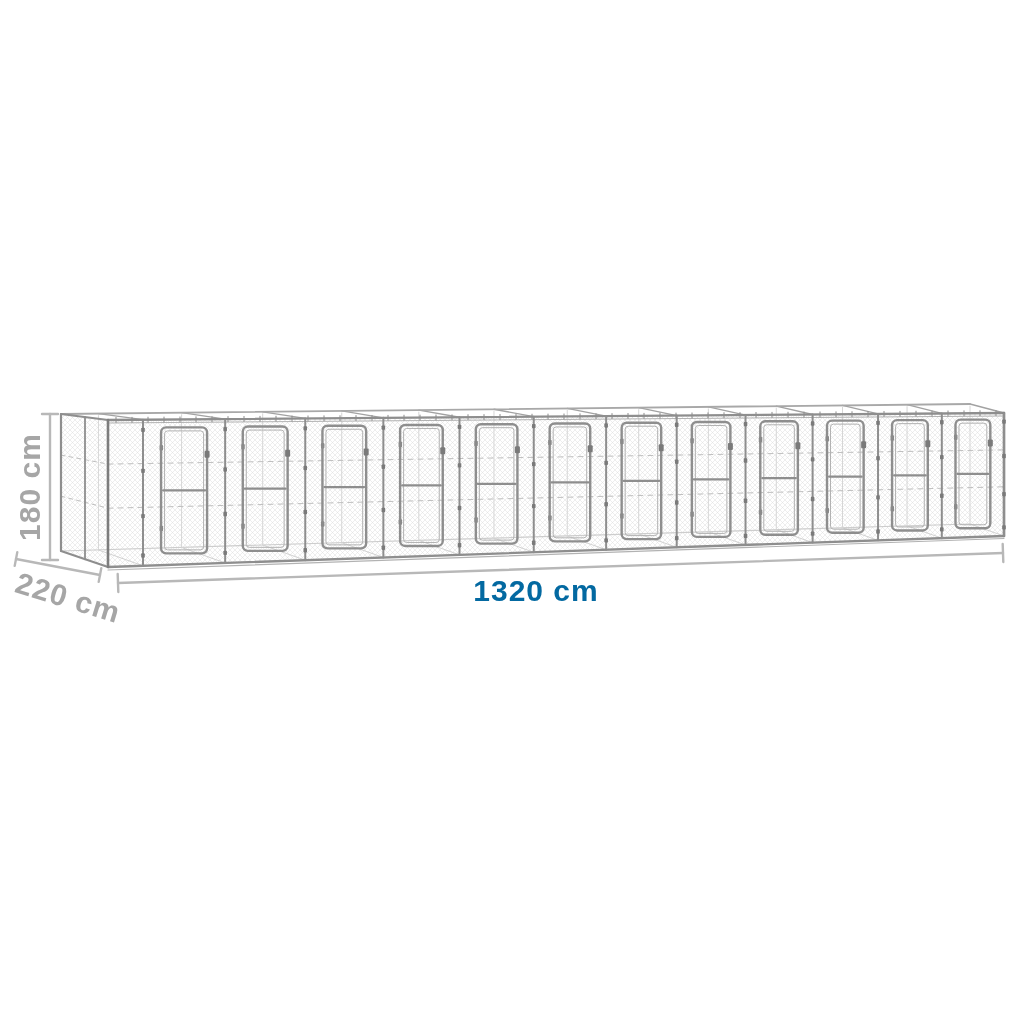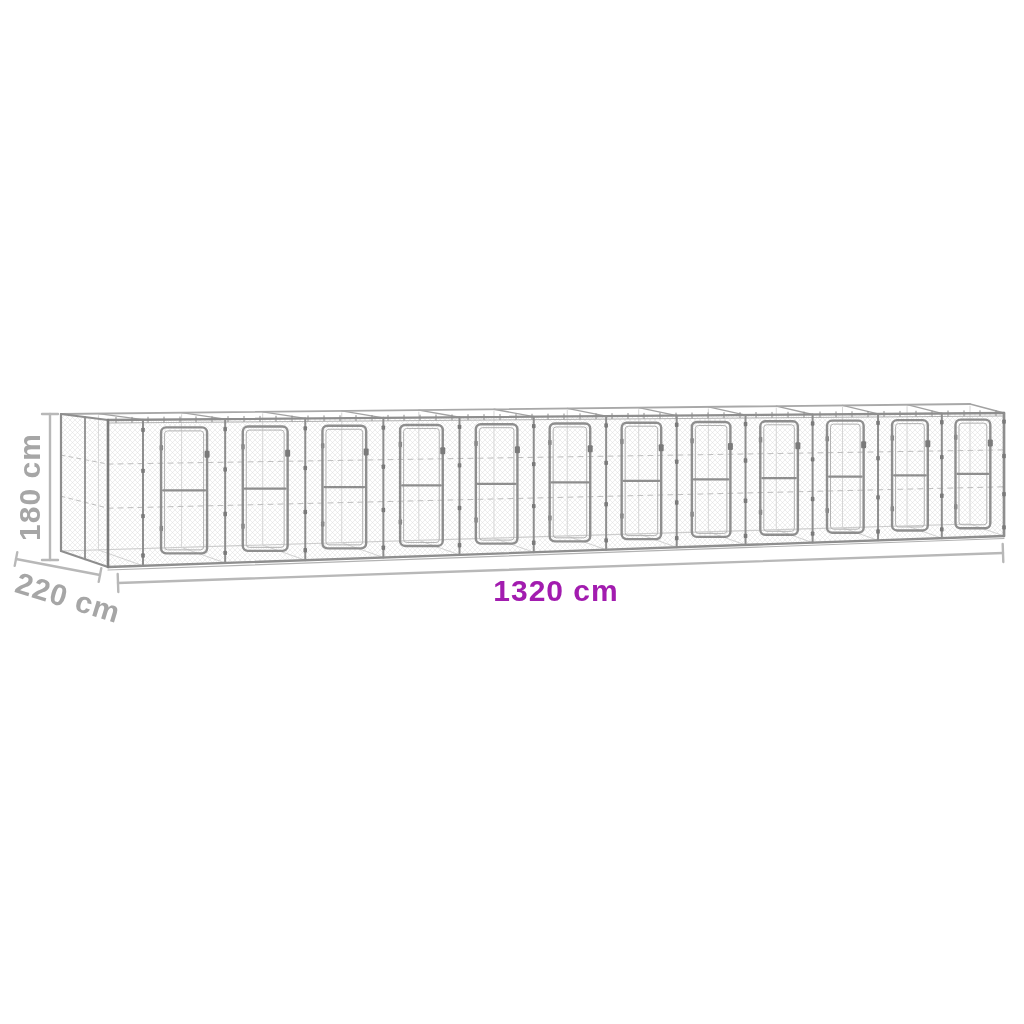--- a/index.html
+++ b/index.html
@@ -274,14 +274,14 @@
       <line x1="58" y1="560" x2="42" y2="560" stroke="#b8b8b8" stroke-width="2.4" stroke-linecap="round"></line>
       <line x1="16" y1="559" x2="100" y2="575" stroke="#b8b8b8" stroke-width="2.4" stroke-linecap="round"></line>
       <line x1="17.309784755229966" y1="552.1236300350427" x2="14.690215244770034" y2="565.8763699649573" stroke="#b8b8b8" stroke-width="2.4" stroke-linecap="round"></line>
       <line x1="101.30978475522997" y1="568.1236300350427" x2="98.69021524477003" y2="581.8763699649573" stroke="#b8b8b8" stroke-width="2.4" stroke-linecap="round"></line>
       <line x1="118" y1="583" x2="1003" y2="553" stroke="#b8b8b8" stroke-width="2.4" stroke-linecap="round"></line>
       <line x1="117.69509038900819" y1="574.0051664757415" x2="118.30490961099181" y2="591.9948335242585" stroke="#b8b8b8" stroke-width="2.4" stroke-linecap="round"></line>
       <line x1="1002.6950903890082" y1="544.0051664757415" x2="1003.3049096109918" y2="561.9948335242585" stroke="#b8b8b8" stroke-width="2.4" stroke-linecap="round"></line>
     </svg>
   <div class="dim-label" id="lbl-height" style="left: 30px; top: 487px; font-size: 30px; color: rgb(166, 166, 166); transform: translate(-50%, -50%) rotate(-90deg);">180 cm</div>
   <div class="dim-label" id="lbl-depth" style="left: 68px; top: 598px; font-size: 30px; color: rgb(166, 166, 166); transform: translate(-50%, -50%) rotate(17deg);">220 cm</div>
-  <div class="dim-label" id="lbl-width" style="left: 556px; top: 591px; font-size: 30px; color: #a21caf; transform: translate(-50%, -50%) rotate(0deg); text-align: center;">1320 cm</div>
+  <div class="dim-label" id="lbl-width" style="left: 536px; top: 591px; font-size: 30px; color: #0369a1; transform: translate(-50%, -50%) rotate(0deg); text-align: center;">1320 cm</div>
 </div>
 
 </body></html>

